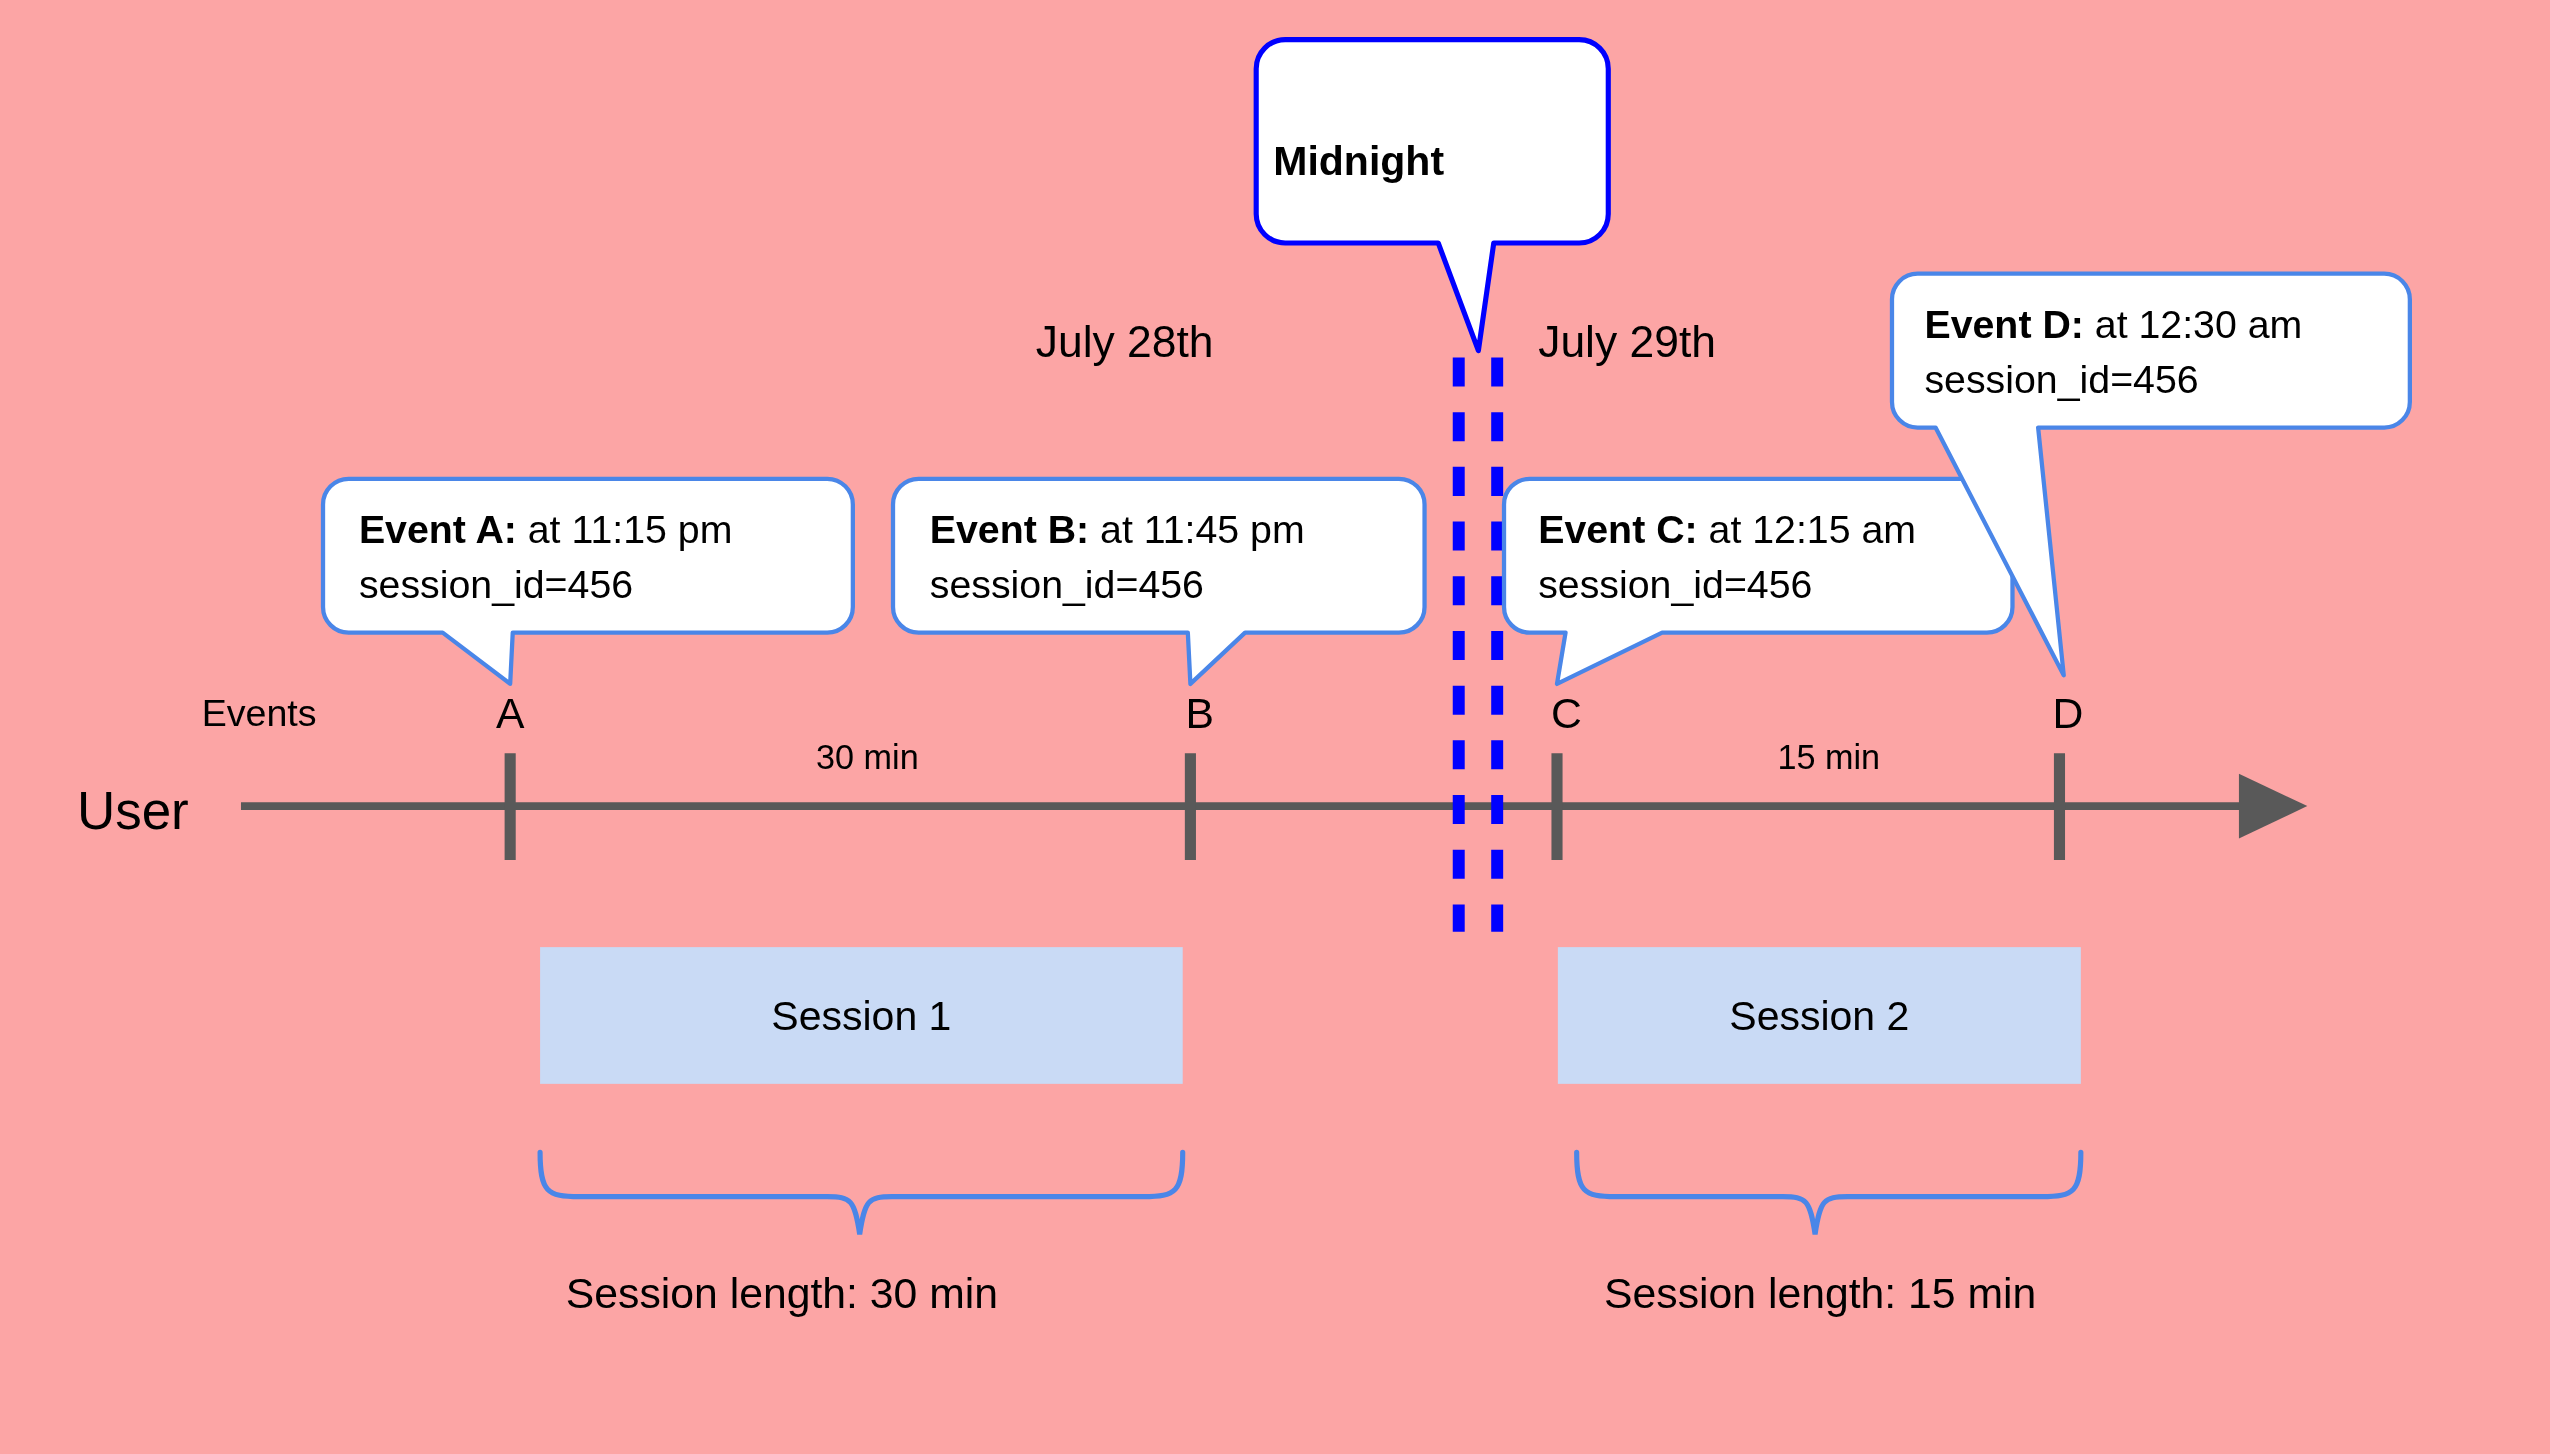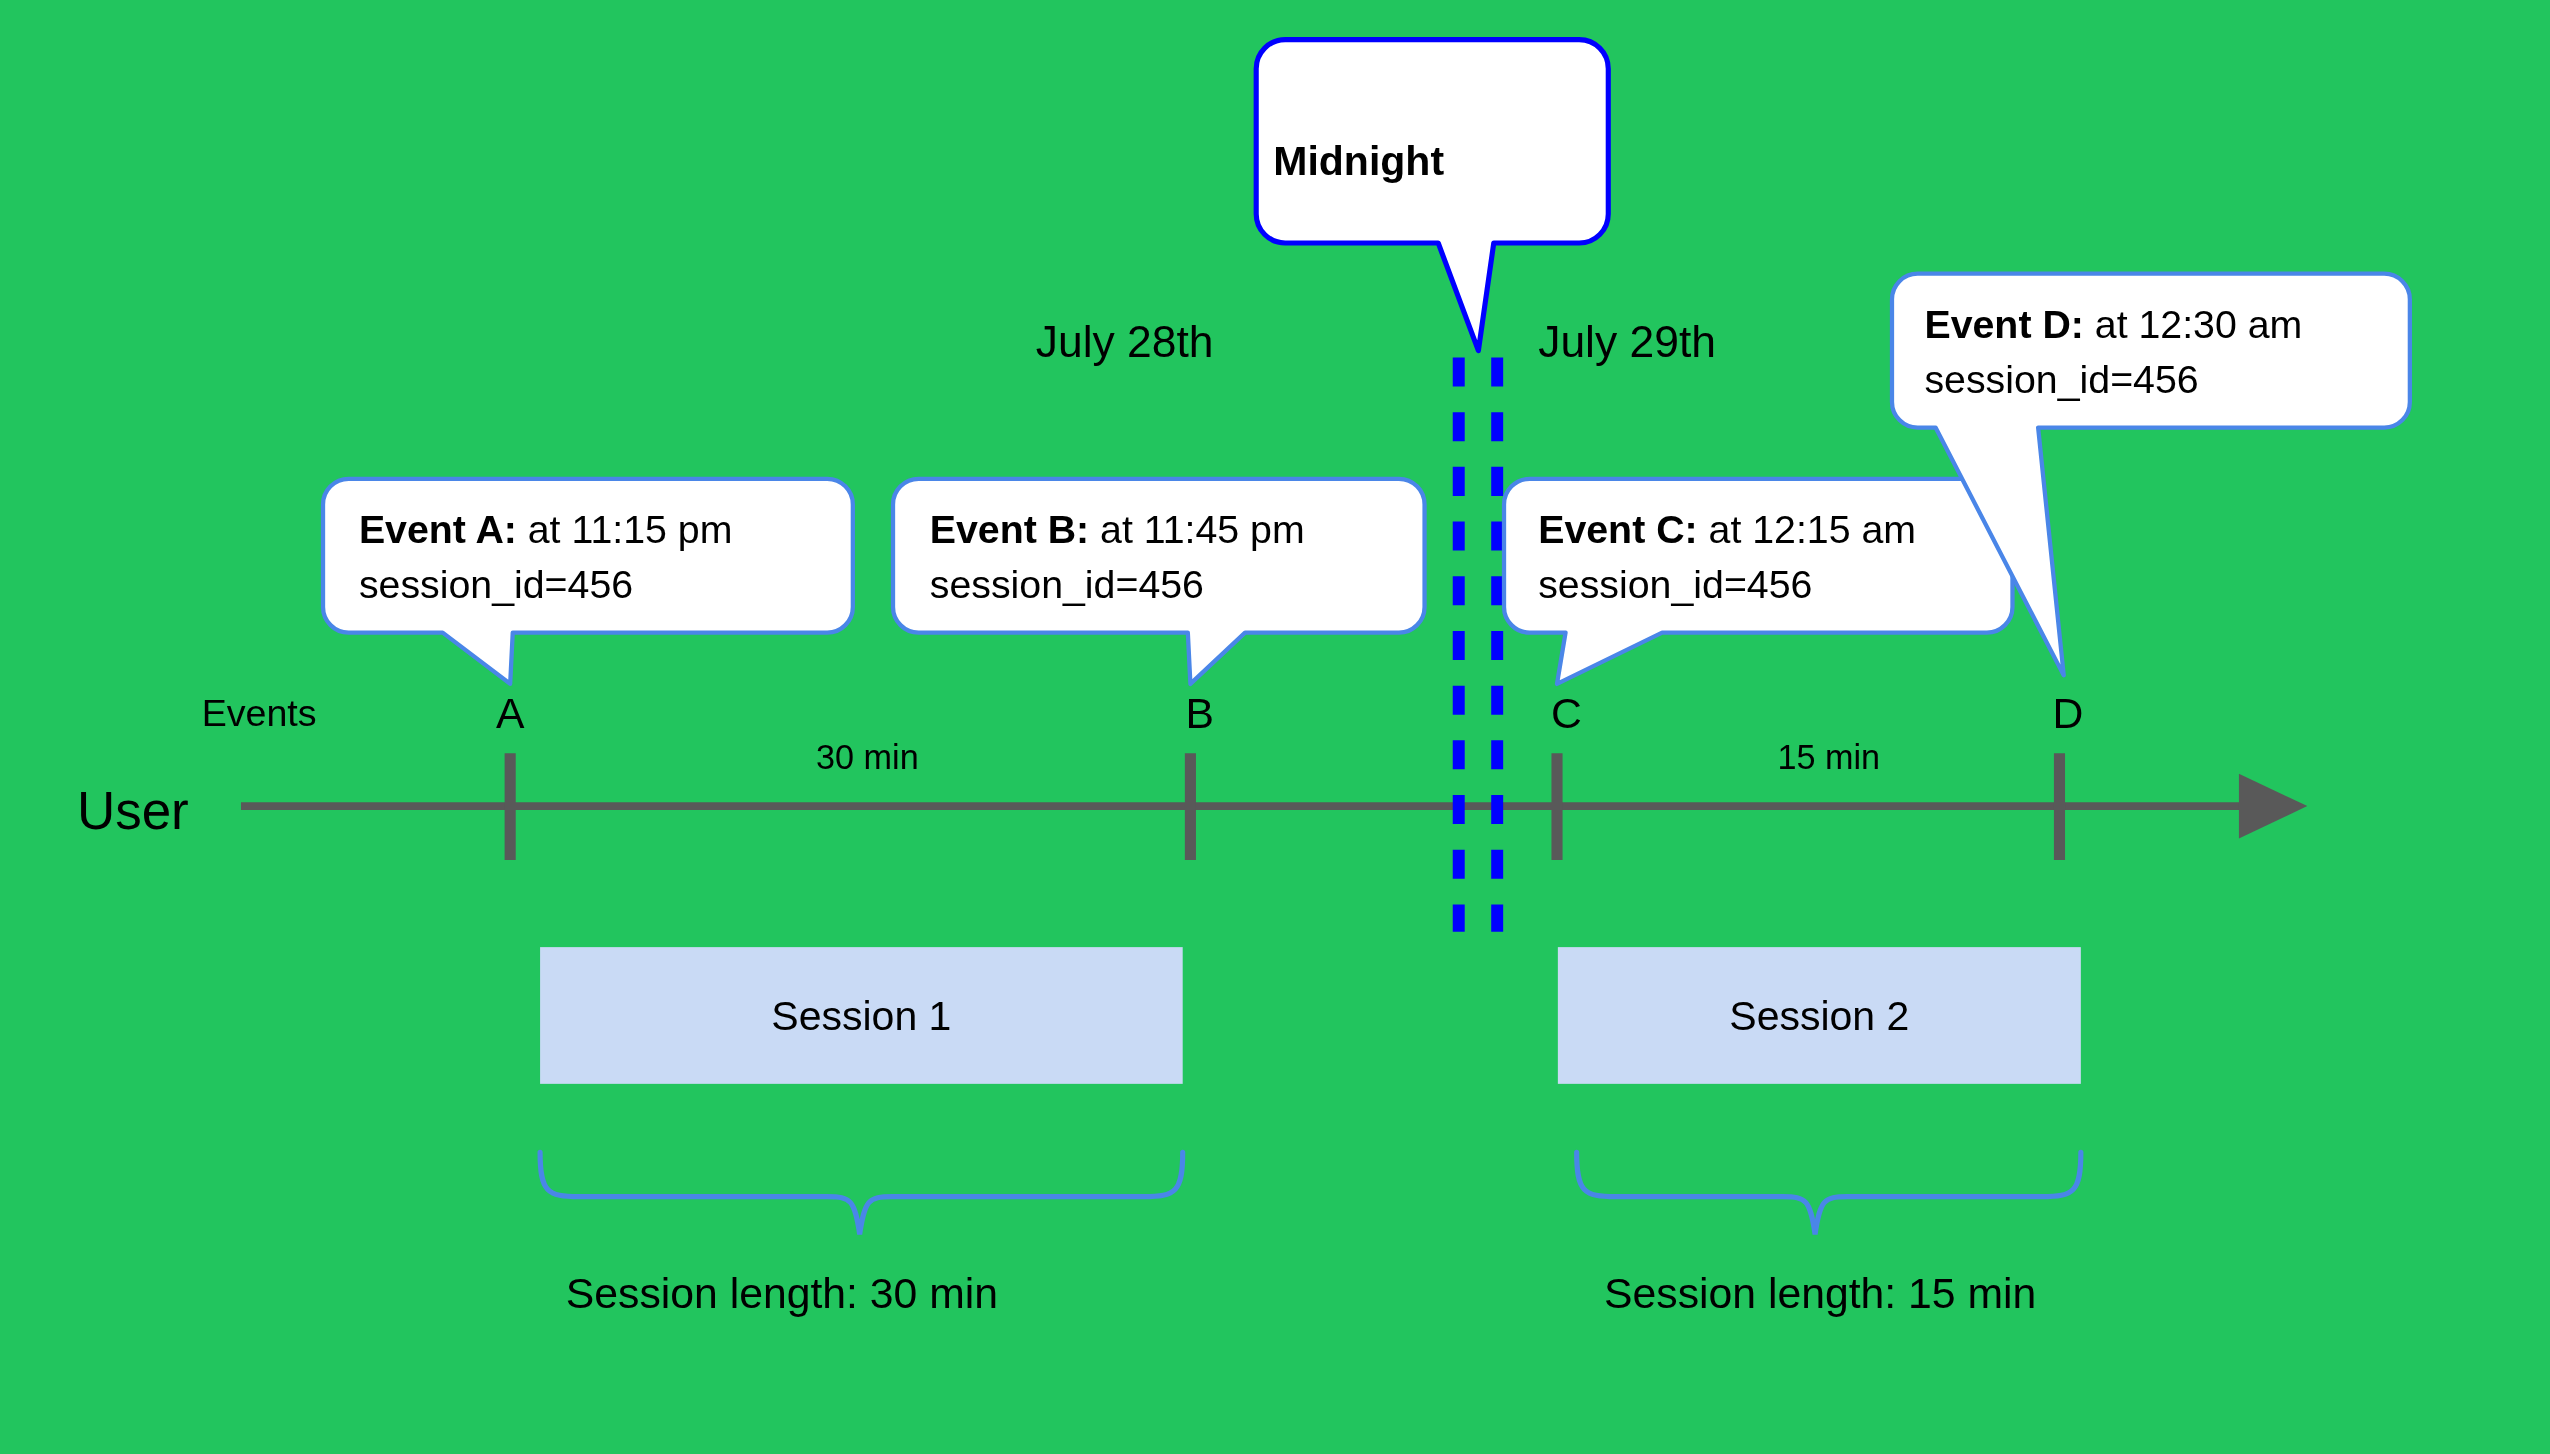--- a/index.html
+++ b/index.html
@@ -10,21 +10,21 @@
   body {
     width: 2550px;
     height: 1455px;
     font-family: "Liberation Sans", sans-serif;
     overflow: hidden;
   }
   #stage {
     position: relative;
     width: 2550px;
     height: 1455px;
-    background: #22c55e;
+    background: #fca5a5;
   }
   svg.layer {
     position: absolute;
     top: 0;
     left: 0;
     width: 2550px;
     height: 1455px;
   }
   .txt {
     fill: #000000;

